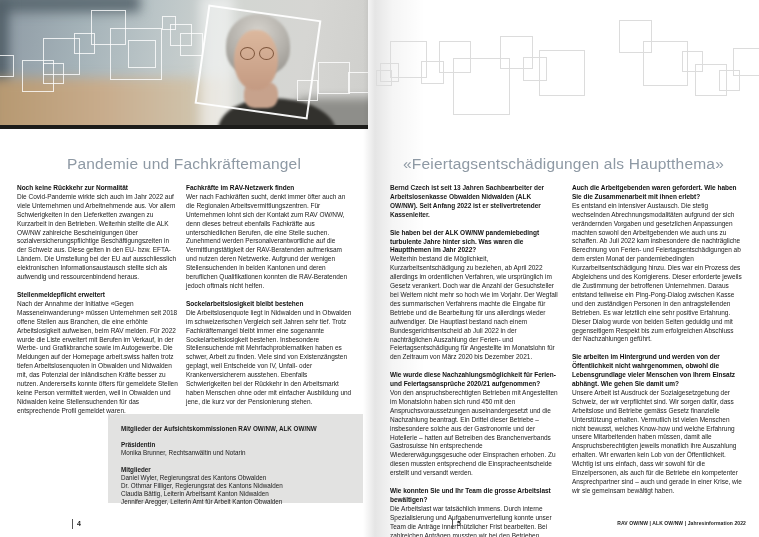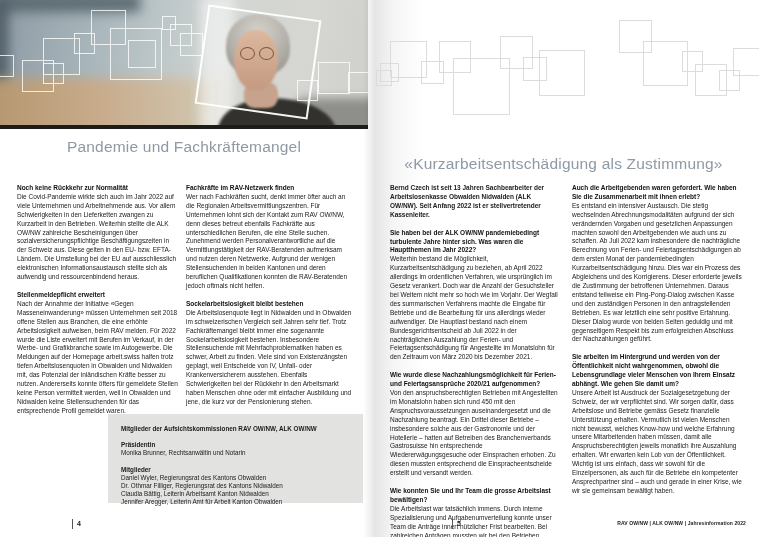--- a/index.html
+++ b/index.html
@@ -80,21 +80,21 @@
     <div class="deco-sq-white" style="left: 162px; top: 16px; width: 12px; height: 12px;"></div>
     <div class="deco-sq-white" style="left: 170px; top: 24px; width: 20px; height: 20px;"></div>
     <div class="deco-sq-white" style="left: 180px; top: 33px; width: 21px; height: 21px;"></div>
     <div class="deco-sq-white" style="left: 297px; top: 80px; width: 19px; height: 19px;"></div>
     <div class="deco-sq-white" style="left: 318px; top: 62px; width: 30px; height: 30px;"></div>
     <div class="deco-sq-white" style="left: 348px; top: 72px; width: 19px; height: 19px;"></div>
     <div class="deco-sq-white" style="left: -8px; top: 55px; width: 20px; height: 20px;"></div>
   </div>
 <div class="abs divider-bar"></div>
 
-<h1 class="abs headline" style="left:0;top:138px;width:368px;">Pandemie und Fachkräftemangel</h1>
+<h1 class="abs headline" style="left:0;top:155px;width:368px;">Pandemie und Fachkräftemangel</h1>
 
 <div class="abs col" style="left:17px;top:184px;width:163px;">
   <h3>Noch keine Rückkehr zur Normalität</h3>
   <p>Die Covid-Pandemie wirkte sich auch im Jahr 2022 auf viele Unternehmen und Arbeitnehmende aus. Vor allem Schwierigkeiten in den Lieferketten zwangen zu Kurzarbeit in den Betrieben. Weiterhin stellte die ALK OW/NW zahlreiche Bescheinigungen über sozialversicherungspflichtige Beschäftigungszeiten in der Schweiz aus. Diese gelten in den EU- bzw. EFTA-Ländern. Die Umstellung bei der EU auf ausschliesslich elektronischen Informationsaustausch stellte sich als aufwendig und ressourcenbindend heraus.</p>
   <h3>Stellenmeldepflicht erweitert</h3>
   <p>Nach der Annahme der Initiative «Gegen Masseneinwanderung» müssen Unternehmen seit 2018 offene Stellen aus Branchen, die eine erhöhte Arbeitslosigkeit aufweisen, beim RAV melden. Für 2022 wurde die Liste erweitert mit Berufen im Verkauf, in der Werbe- und Grafikbranche sowie im Autogewerbe. Die Meldungen auf der Homepage arbeit.swiss halfen trotz tiefen Arbeitslosenquoten in Obwalden und Nidwalden mit, das Potenzial der inländischen Kräfte besser zu nutzen. Andererseits konnte öfters für gemeldete Stellen keine Person vermittelt werden, weil in Obwalden und Nidwalden keine Stellensuchenden für das entsprechende Profil gemeldet waren.</p>
 </div>
 
 <div class="abs col" style="left:186px;top:184px;width:166px;">
   <h3>Fachkräfte im RAV-Netzwerk finden</h3>
@@ -129,21 +129,21 @@
     <div class="deco-sq-gray" style="left: 155px; top: 57px; width: 22px; height: 22px;"></div>
     <div class="deco-sq-gray" style="left: 171px; top: 50px; width: 44px; height: 44px;"></div>
     <div class="deco-sq-gray" style="left: 251px; top: 20px; width: 31px; height: 31px;"></div>
     <div class="deco-sq-gray" style="left: 275px; top: 41px; width: 43px; height: 43px;"></div>
     <div class="deco-sq-gray" style="left: 314px; top: 51px; width: 19px; height: 19px;"></div>
     <div class="deco-sq-gray" style="left: 327px; top: 64px; width: 30px; height: 30px;"></div>
     <div class="deco-sq-gray" style="left: 351px; top: 70px; width: 19px; height: 19px;"></div>
     <div class="deco-sq-gray" style="left: 365px; top: 48px; width: 26px; height: 26px;"></div>
   </div>
 
-<h1 class="abs headline" style="left:368px;top:155px;width:391px;">«Kurzarbeitsentschädigung als Zustimmung»</h1>
+<h1 class="abs headline" style="left:368px;top:155px;width:391px;">«Feiertagsentschädigungen als Hauptthema»</h1>
 
 <div class="abs col" style="left:390px;top:184px;width:170px;">
   <p class="intro">Bernd Czech ist seit 13 Jahren Sachbearbeiter der Arbeitslosenkasse Obwalden Nidwalden (ALK OW/NW). Seit Anfang 2022 ist er stellvertretender Kassenleiter.</p>
   <h3>Sie haben bei der ALK OW/NW pandemiebedingt turbulente Jahre hinter sich. Was waren die Hauptthemen im Jahr 2022?</h3>
   <p>Weiterhin bestand die Möglichkeit, Kurzarbeitsentschädigung zu beziehen, ab April 2022 allerdings im ordentlichen Verfahren, wie ursprünglich im Gesetz verankert. Doch war die Anzahl der Gesuchsteller bei Weitem nicht mehr so hoch wie im Vorjahr. Der Wegfall des summarischen Verfahrens machte die Eingabe für Betriebe und die Bearbeitung für uns allerdings wieder aufwendiger. Die Hauptlast bestand nach einem Bundesgerichtsentscheid ab Juli 2022 in der nachträglichen Auszahlung der Ferien- und Feiertagsentschädigung für Angestellte im Monatslohn für den Zeitraum von März 2020 bis Dezember 2021.</p>
   <h3>Wie wurde diese Nachzahlungsmöglichkeit für Ferien- und Feiertagsansprüche 2020/21 aufgenommen?</h3>
   <p>Von den anspruchsberechtigten Betrieben mit Angestellten im Monatslohn haben sich rund 450 mit den Anspruchsvoraussetzungen auseinandergesetzt und die Nachzahlung beantragt. Ein Drittel dieser Betriebe – insbesondere solche aus der Gastronomie und der Hotellerie – hatten auf Betreiben des Branchenverbands Gastrosuisse hin entsprechende Wiedererwägungsgesuche oder Einsprachen erhoben. Zu diesen mussten entsprechend die Einspracheentscheide erstellt und versandt werden.</p>
   <h3>Wie konnten Sie und Ihr Team die grosse Arbeitslast bewältigen?</h3>
   <p>Die Arbeitslast war tatsächlich immens. Durch interne Spezialisierung und Aufgabenumverteilung konnte unser Team die Anträge innert nützlicher Frist bearbeiten. Bei zahlreichen Anträgen mussten wir bei den Betrieben Korrekturen einholen. Das brauchte zusätzlich viel Zeit.</p>
 </div>

